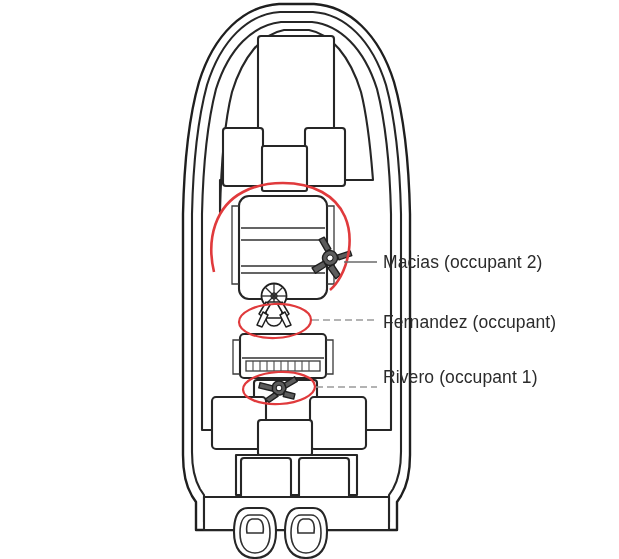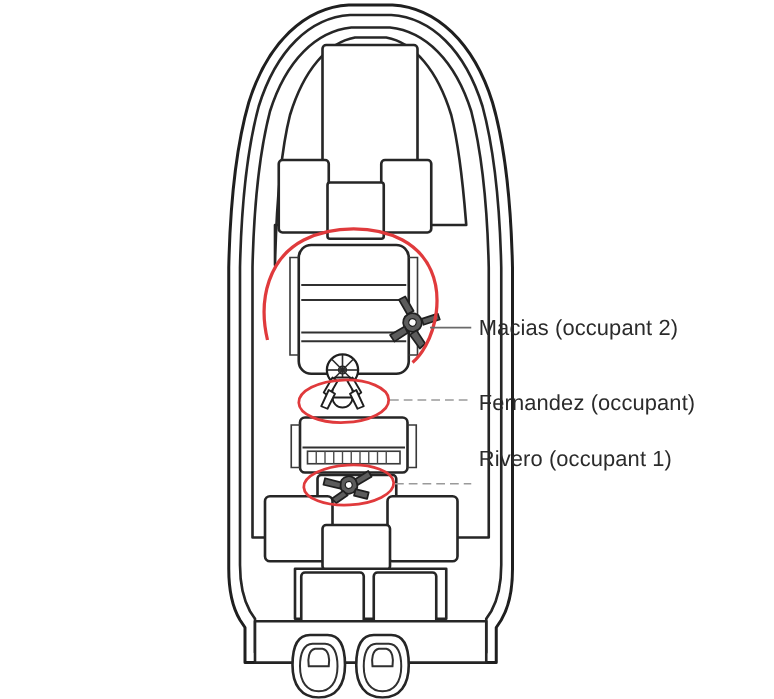--- a/index.html
+++ b/index.html
@@ -26,21 +26,21 @@
     position: absolute;
     font-family: "Liberation Sans", sans-serif;
     font-size: 17.5px;
     color: #2b2b2b;
     white-space: nowrap;
     letter-spacing: 0.1px;
     text-align: center;
   }
   #label-macias    { left: 383px; top: 252px; }
   #label-fernandez { left: 383px; top: 312px; }
-  #label-rivero    { left: 383px; top: 357px; }
+  #label-rivero    { left: 383px; top: 367px; }
 </style>
 </head>
 <body>
 
 <svg id="figure" viewBox="0 0 619 559" xmlns="http://www.w3.org/2000/svg">
 
   <defs>
     <style>
       .hull      { fill:#ffffff; stroke:#1f1f1f; stroke-width:2.4; stroke-linejoin:round; }
       .hull-in   { fill:none;    stroke:#262626; stroke-width:2.1; stroke-linejoin:round; }

